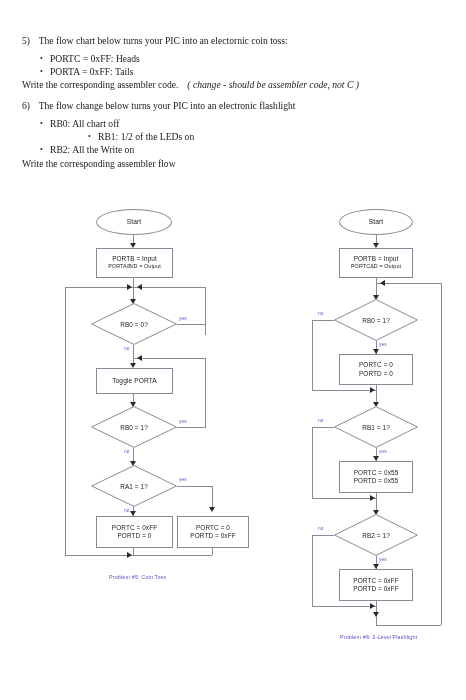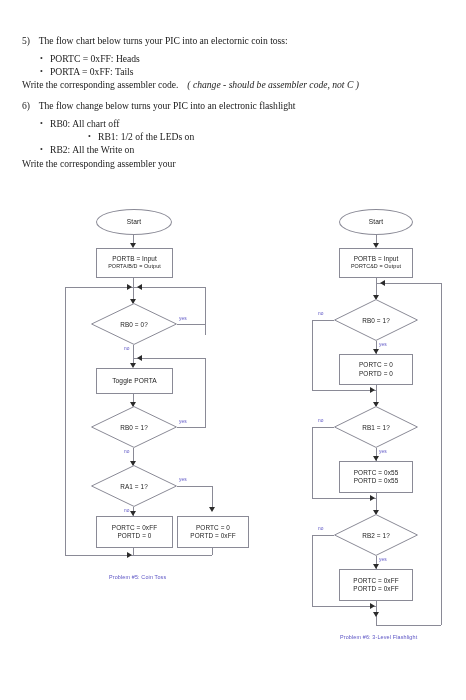--- a/index.html
+++ b/index.html
@@ -130,21 +130,21 @@
     <div class="q-bullet" style="left:40px;top:113px;">
       <span class="dot">•</span><span>RB0:  All chart off</span>
     </div>
     <div class="q-bullet" style="left:40px;top:126px;margin-left:48px;">
       <span class="dot">•</span><span>RB1:  1/2 of the LEDs on</span>
     </div>
     <div class="q-bullet" style="left:40px;top:139px;">
       <span class="dot">•</span><span>RB2:  All the Write on</span>
     </div>
     <div class="q-write" style="left:22px;top:157px;">
-      <span>Write the corresponding assembler your</span>
+      <span>Write the corresponding assembler flow</span>
     </div>
   </div>
 
   <div class="chart" style="left:0;top:0;width:280px;height:700px;">
 
     <div class="node terminal one" style="left:96px;top:209px;width:76px;height:26px;">
       <span class="l1">Start</span>
     </div>
     <div class="edge v" style="left:133px;top:235px;height:11px;"></div>
     <div class="arrow down" style="left:130.3px;top:243px;"></div>

